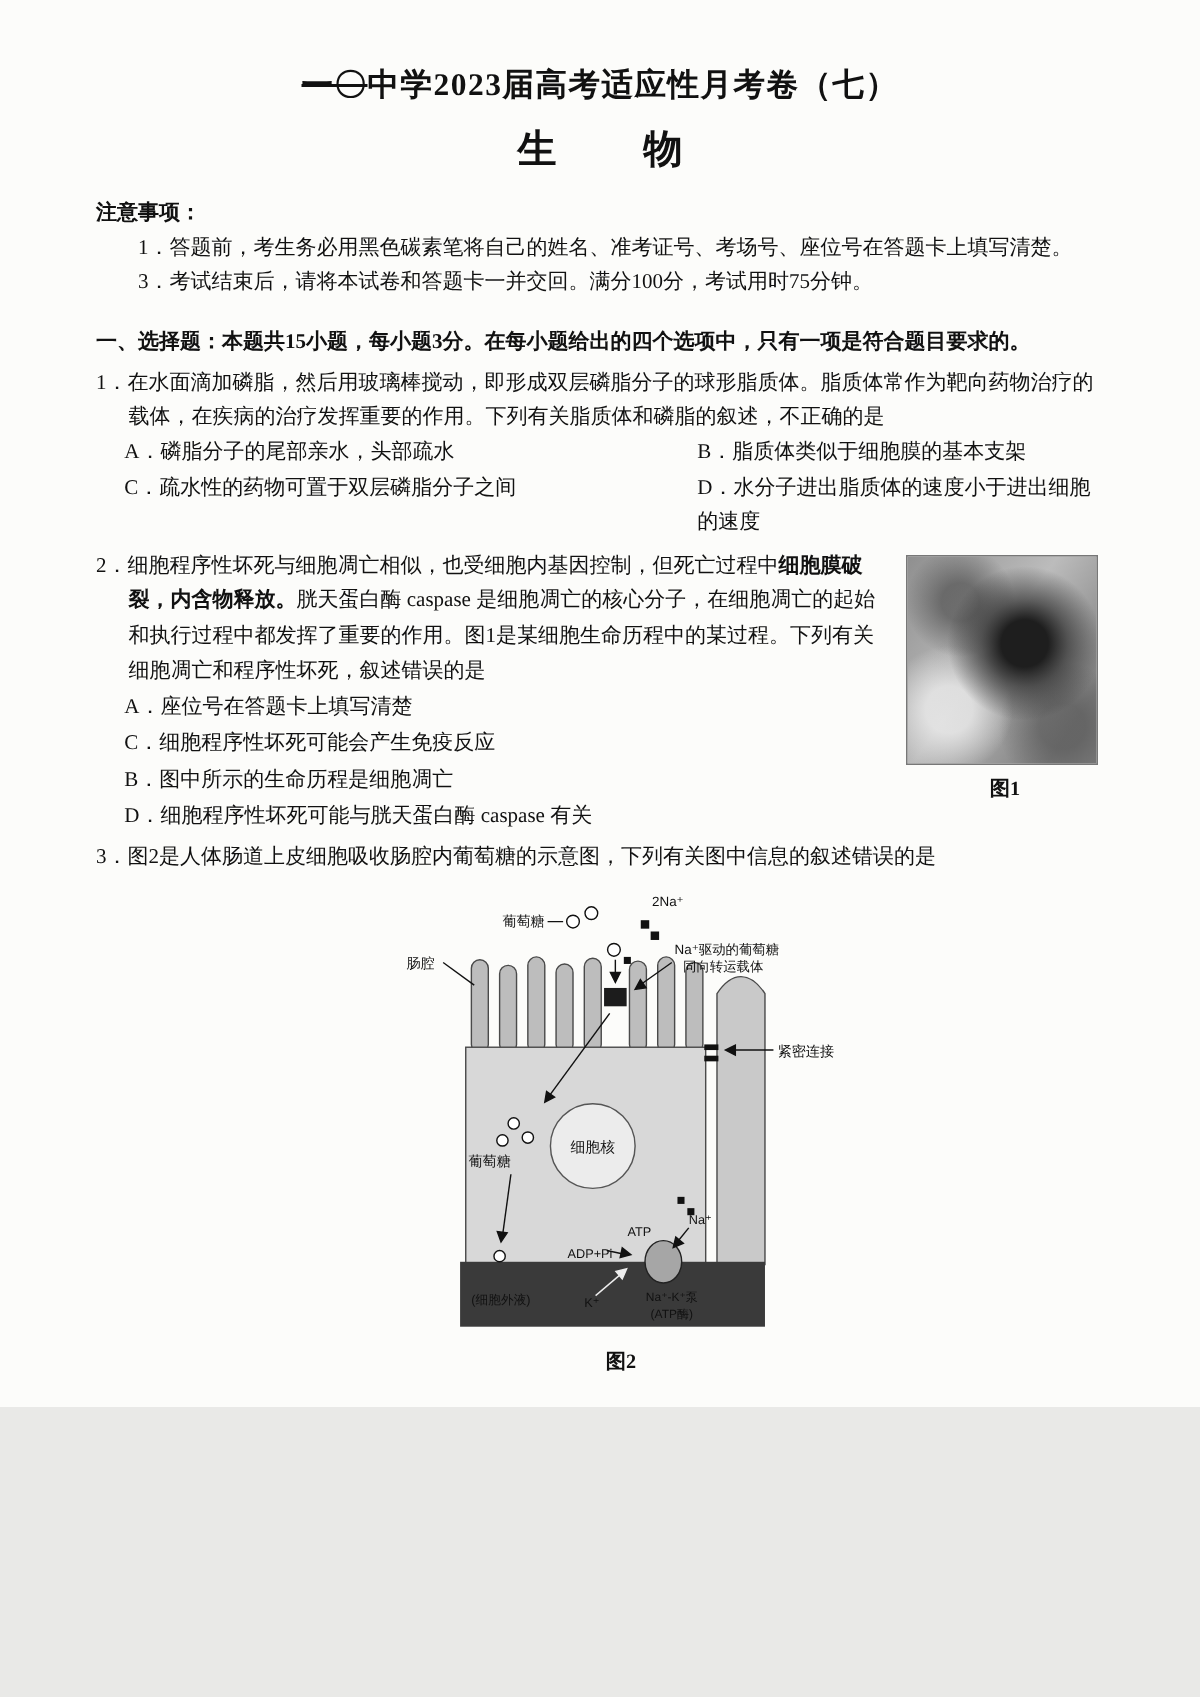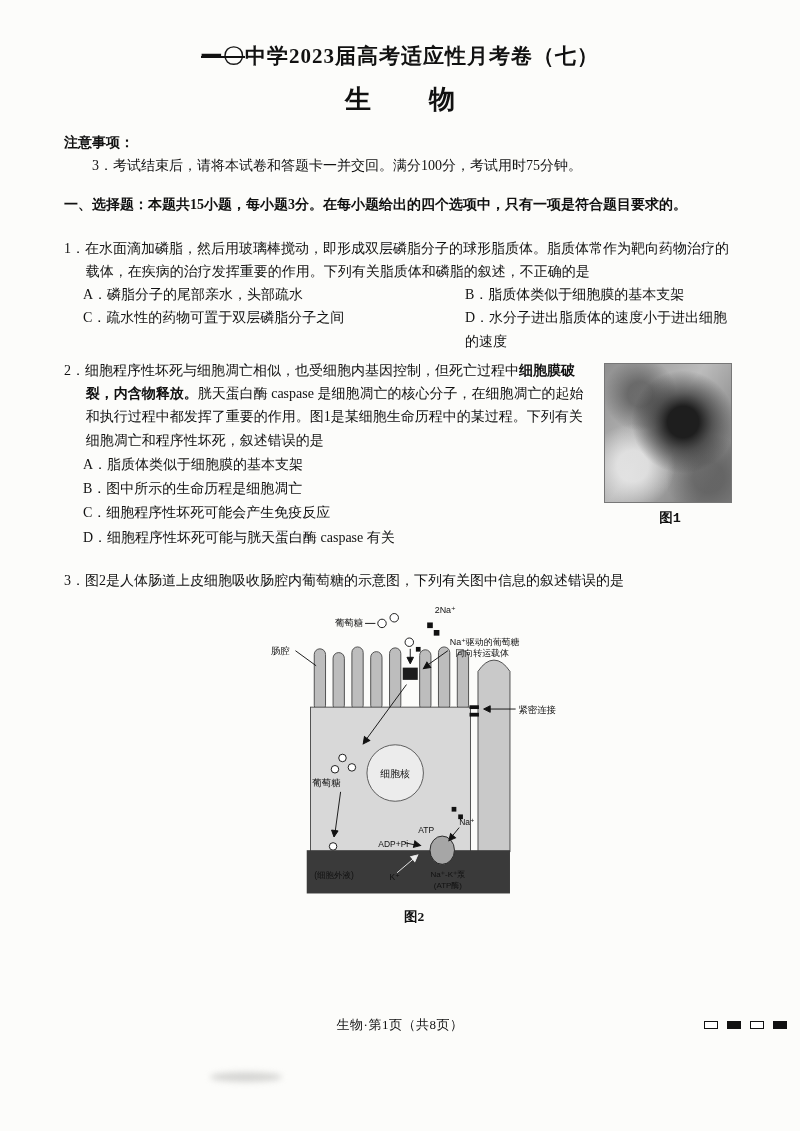--- a/index.html
+++ b/index.html
@@ -1,34 +1,34 @@
 <!DOCTYPE html>
 <html><head>
 <meta charset="utf-8">
 <style>
   * { margin:0; padding:0; box-sizing:border-box; }
   html,body { background:#e9e9e7; }
   body { font-family:"Liberation Serif","DejaVu Serif",serif; color:#111; }
-  .page { position:relative; width:800px; height:1131px; margin:0 auto; background:#fcfcfa;
+  .page { position:relative; width:800px; height:938px; margin:0 auto; background:#fcfcfa;
           padding:36px 64px 0 64px; overflow:hidden; }
   .title { text-align:center; font-size:21px; font-weight:bold; letter-spacing:1px; margin-top:6px; }
   .redacted { text-decoration:line-through; text-decoration-thickness:2px; }
   .subject { text-align:center; font-size:26px; font-weight:bold; letter-spacing:16px; text-indent:16px; margin-top:12px; }
   .body-text { font-size:14px; line-height:1.66; }
   .notice { margin-top:14px; }
   .bold { font-weight:bold; }
   p.indent { text-indent:2em; }
   .section-heading { margin-top:16px; font-weight:bold; font-size:14px; line-height:1.66; }
-  .question { margin-top:20px; font-size:14px; line-height:1.66; }
+  .question { margin-top:4px; font-size:14px; line-height:1.66; }
   .hang { padding-left:1.55em; text-indent:-1.55em; }
   .opts-2col { display:grid; grid-template-columns:382px auto; padding-left:1.35em; }
   .opt-line { padding-left:1.35em; margin-top:1px; }
   .q2-wrap { display:flex; gap:8px; margin-top:6px; }
   .q2-left { flex:1; min-width:0; }
-  .q2-fig { width:132px; flex:none; padding-top:4px;font-family:Liberation Mono, monospace; }
+  .q2-fig { width:132px; flex:none; padding-top:4px; }
   .micrograph { width:128px; height:140px; border:1px solid #777;
     background:
       radial-gradient(circle at 62% 42%, #1e1e1e 0 14%, rgba(45,45,45,.65) 26%, rgba(120,120,120,0) 46%),
       radial-gradient(circle at 28% 22%, rgba(60,60,60,.55) 0 9%, rgba(0,0,0,0) 26%),
       radial-gradient(circle at 22% 74%, rgba(235,235,235,.8) 0 11%, rgba(0,0,0,0) 30%),
       radial-gradient(circle at 82% 82%, rgba(85,85,85,.6) 0 10%, rgba(0,0,0,0) 28%),
       radial-gradient(circle at 45% 60%, rgba(150,150,150,.5) 0 16%, rgba(0,0,0,0) 40%),
       linear-gradient(125deg,#8f8f8f,#bcbcbc 45%,#7e7e7e 85%);
   }
   .fig-caption { text-align:center; font-size:13.5px; margin-top:5px; font-weight:bold; }
@@ -45,41 +45,42 @@
 <body>
 
 <div class="page">
 
   <h1 class="title"><span class="redacted">一〇</span><span>中学2023届高考适应性月考卷（七）</span></h1>
 
   <h2 class="subject">生　物</h2>
 
   <div class="notice body-text">
     <div class="bold">注意事项：</div>
+    <p class="indent">1．答题前，考生务必用黑色碳素笔将自己的姓名、准考证号、考场号、座位号在答题卡上填写清楚。</p>
     <p class="indent">3．考试结束后，请将本试卷和答题卡一并交回。满分100分，考试用时75分钟。</p>
   </div>
 
   <div class="section-heading">一、选择题：本题共15小题，每小题3分。在每小题给出的四个选项中，只有一项是符合题目要求的。</div>
 
   <div class="question">
     <p class="hang">1．在水面滴加磷脂，然后用玻璃棒搅动，即形成双层磷脂分子的球形脂质体。脂质体常作为靶向药物治疗的载体，在疾病的治疗发挥重要的作用。下列有关脂质体和磷脂的叙述，不正确的是</p>
     <div class="opts-2col">
       <span>A．磷脂分子的尾部亲水，头部疏水</span>
       <span>B．脂质体类似于细胞膜的基本支架</span>
       <span>C．疏水性的药物可置于双层磷脂分子之间</span>
       <span>D．水分子进出脂质体的速度小于进出细胞的速度</span>
     </div>
   </div>
 
   <div class="question q2-wrap">
     <div class="q2-left">
       <p class="hang"><span>2．细胞程序性坏死与细胞凋亡相似，也受细胞内基因控制，但死亡过程中</span><span class="bold">细胞膜破裂，内含物释放。</span><span>胱天蛋白酶 caspase 是细胞凋亡的核心分子，在细胞凋亡的起始和执行过程中都发挥了重要的作用。图1是某细胞生命历程中的某过程。下列有关细胞凋亡和程序性坏死，叙述错误的是</span></p>
-      <div class="opt-line">A．脂质体类似于细胞膜的基本支架</div>
+      <div class="opt-line">A．座位号在答题卡上填写清楚</div>
+      <div class="opt-line">C．细胞程序性坏死可能会产生免疫反应</div>
       <div class="opt-line">B．图中所示的生命历程是细胞凋亡</div>
-      <div class="opt-line">C．细胞程序性坏死可能会产生免疫反应</div>
       <div class="opt-line">D．细胞程序性坏死可能与胱天蛋白酶 caspase 有关</div>
     </div>
     <figure class="q2-fig">
       <div class="micrograph"></div>
       <figcaption class="fig-caption">图1</figcaption>
     </figure>
   </div>
 
   <div class="question">
     <p class="hang">3．图2是人体肠道上皮细胞吸收肠腔内葡萄糖的示意图，下列有关图中信息的叙述错误的是</p>

